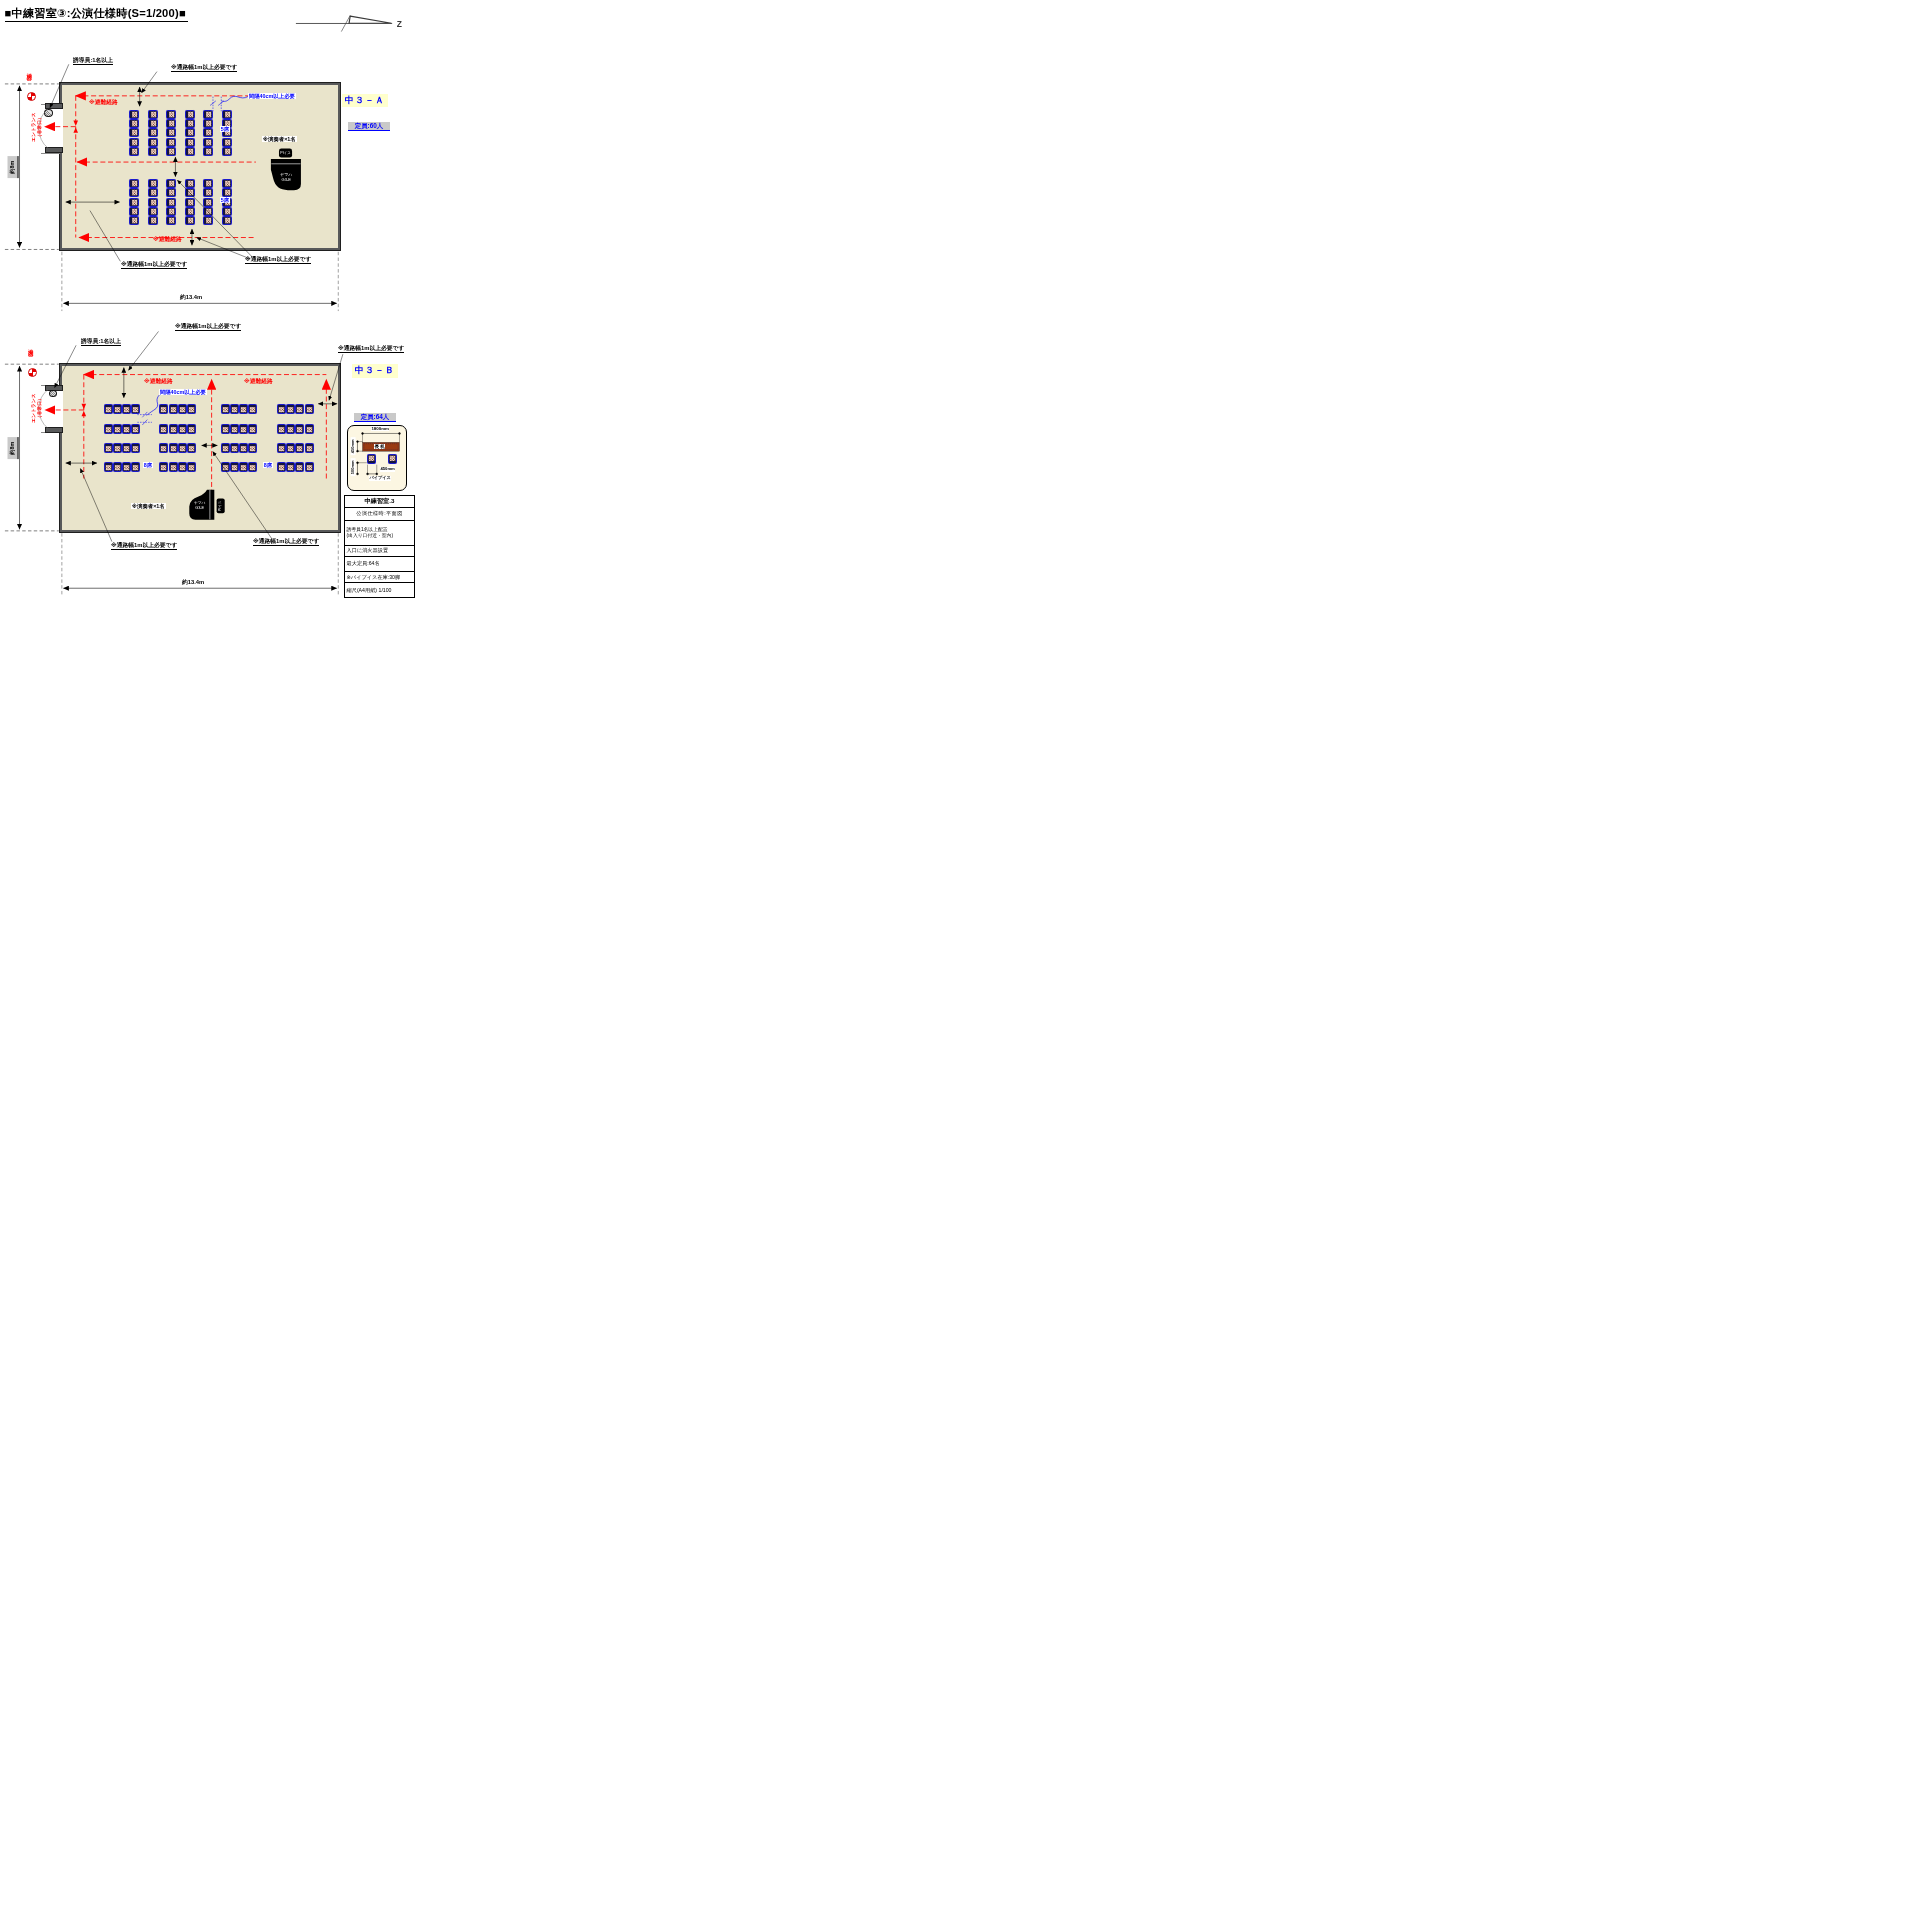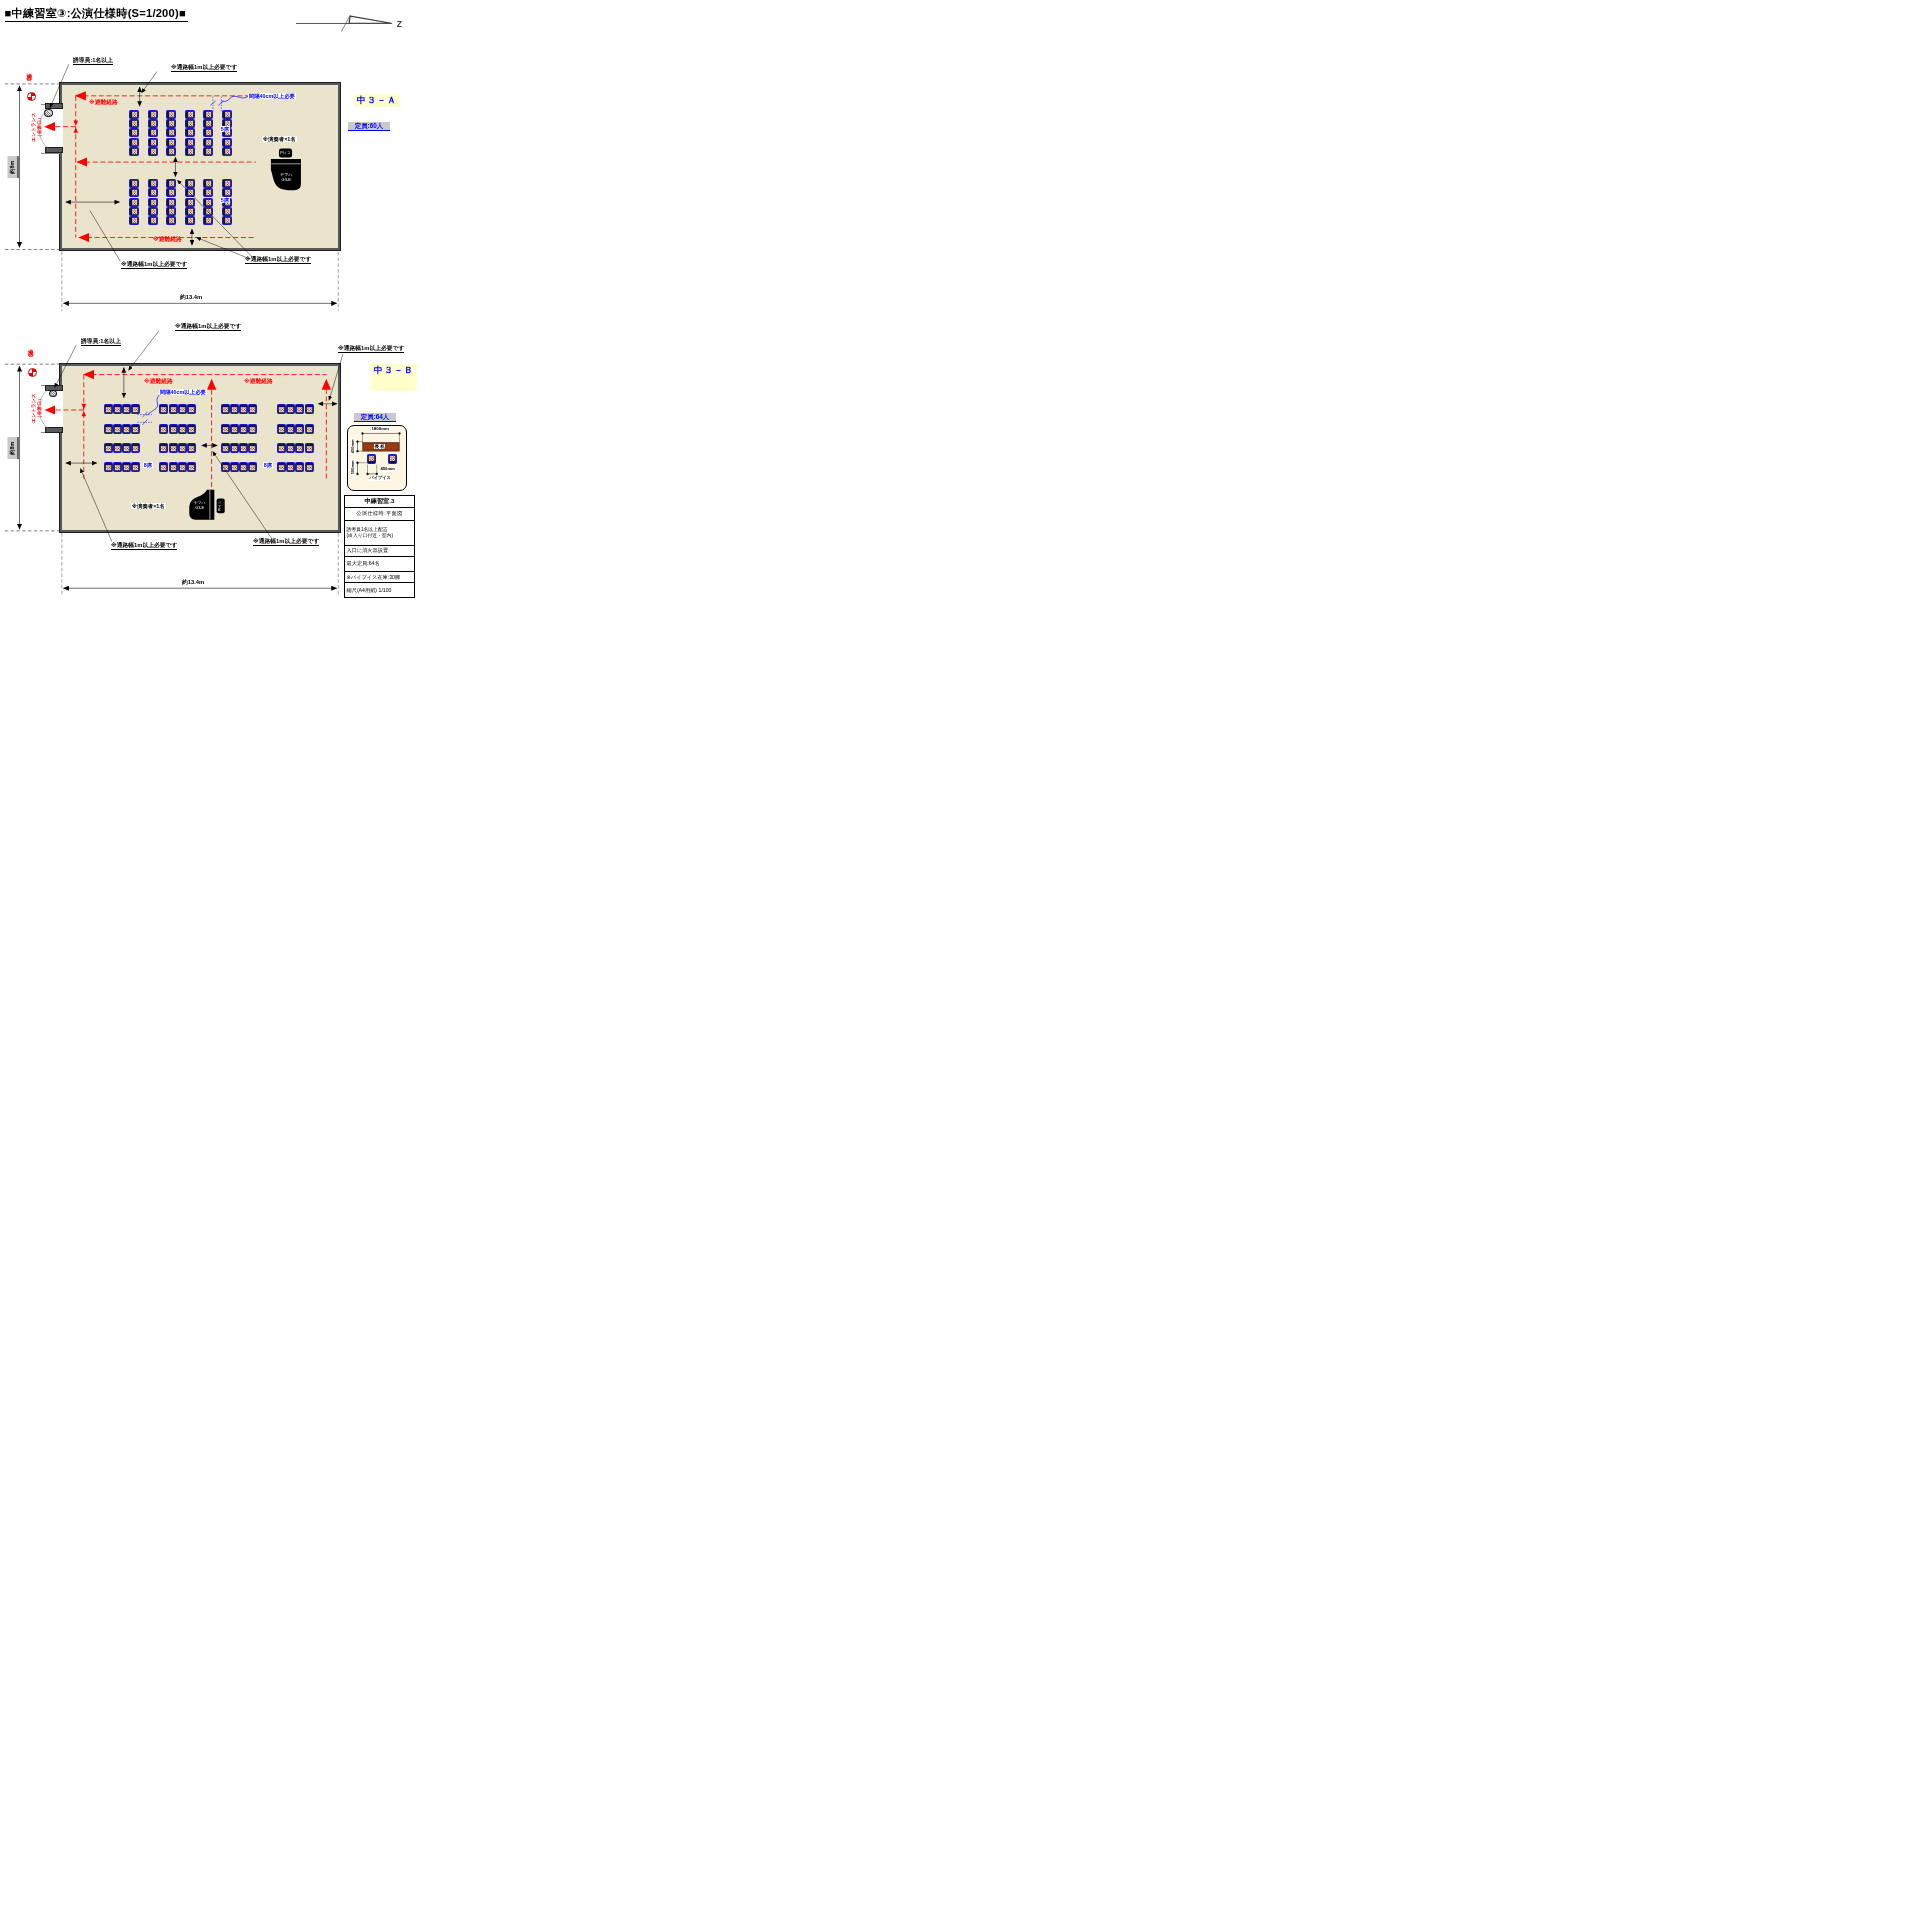--- a/index.html
+++ b/index.html
@@ -399,23 +399,23 @@
   <div class="ext-icon" style="left:28px;top:368px;"></div>
   <div class="lbl red rot" style="left:16px;top:402px;width:43px;height:12.3px;font-size:4.8px;line-height:1.2;">
     <span>エントランス</span><br>
     <span>（非常口）</span>
   </div>
   <div class="lbl ul" style="left:111px;top:542px;font-size:5.8px;font-weight:bold;">※通路幅1m以上必要です</div>
   <div class="lbl ul" style="left:253px;top:538px;font-size:5.8px;font-weight:bold;">※通路幅1m以上必要です</div>
   <div class="lbl dimlbl" style="left:182px;top:579px;">約13.4m</div>
   <div class="lbl rot vdim" style="left:1.5px;top:443px;width:21.6px;height:9.6px;">約8m</div>
 
-  <div class="lbl tagbox" style="left:342px;top:94px;width:46px;height:13px;margin-left:12px;">中３－Ａ</div>
+  <div class="lbl tagbox" style="left:342px;top:94px;width:46px;height:13px;">中３－Ａ</div>
   <div class="lbl capbox" style="left:348px;top:122px;width:42px;height:8px;">定員:60人</div>
-  <div class="lbl tagbox" style="left:352px;top:364px;width:46px;height:27px;margin-left:19px;">中３－Ｂ</div>
+  <div class="lbl tagbox" style="left:352px;top:364px;width:46px;height:14px;">中３－Ｂ</div>
   <div class="lbl capbox" style="left:354px;top:413px;width:42px;height:8px;">定員:64人</div>
 
   <div class="lbl dlbl" style="left:371px;top:426px;font-size:4.4px;">1800mm</div>
   <div class="lbl dlbl rot" style="left:344px;top:444px;width:17px;font-size:4px;">450mm</div>
   <div class="lbl dlbl" style="left:374px;top:444px;font-size:4.6px;">長 机</div>
   <div class="lbl dlbl rot" style="left:344px;top:465px;width:17px;font-size:4px;">500mm</div>
   <div class="lbl dlbl" style="left:380px;top:467px;font-size:4.2px;">450mm</div>
   <div class="lbl dlbl" style="left:369px;top:476px;font-size:4.2px;">パイプイス</div>
 
   <table id="spec-table" style="left:344px;top:495px;width:71px;">

